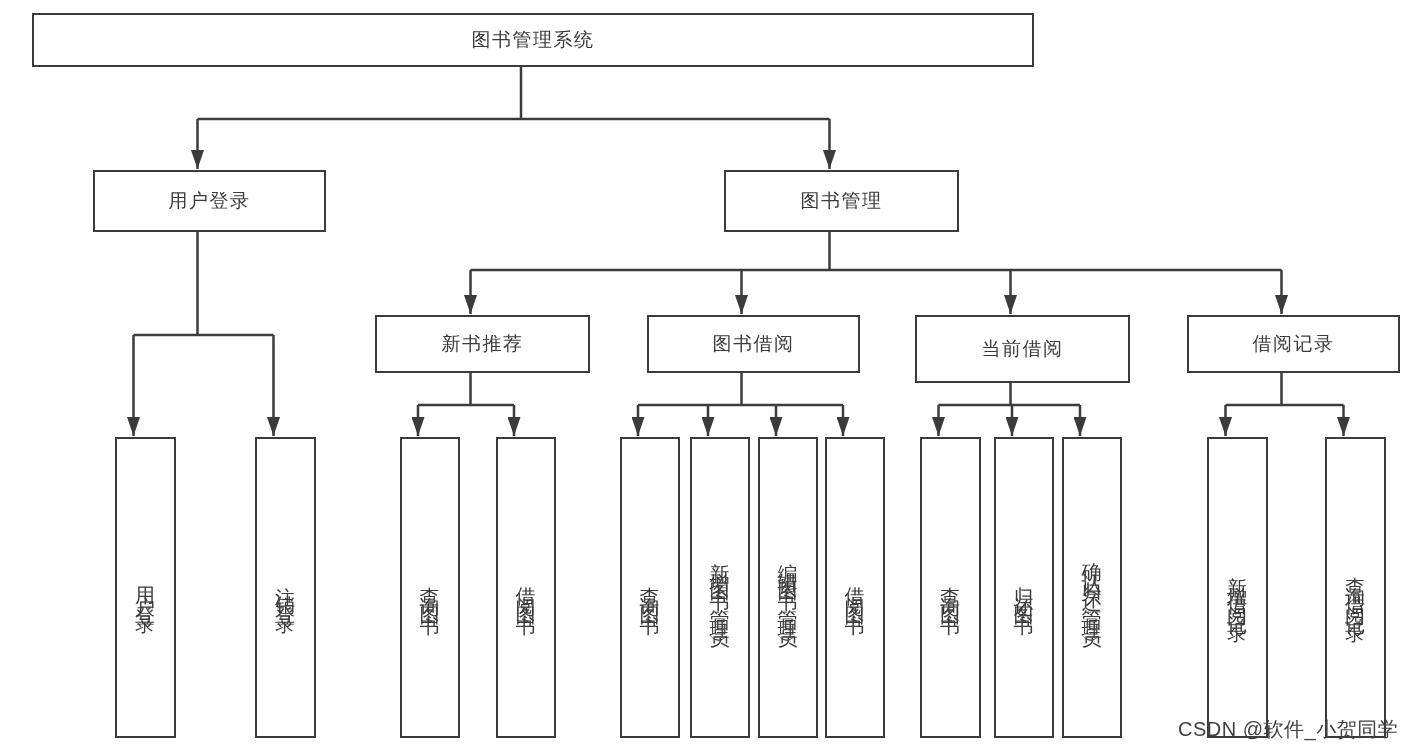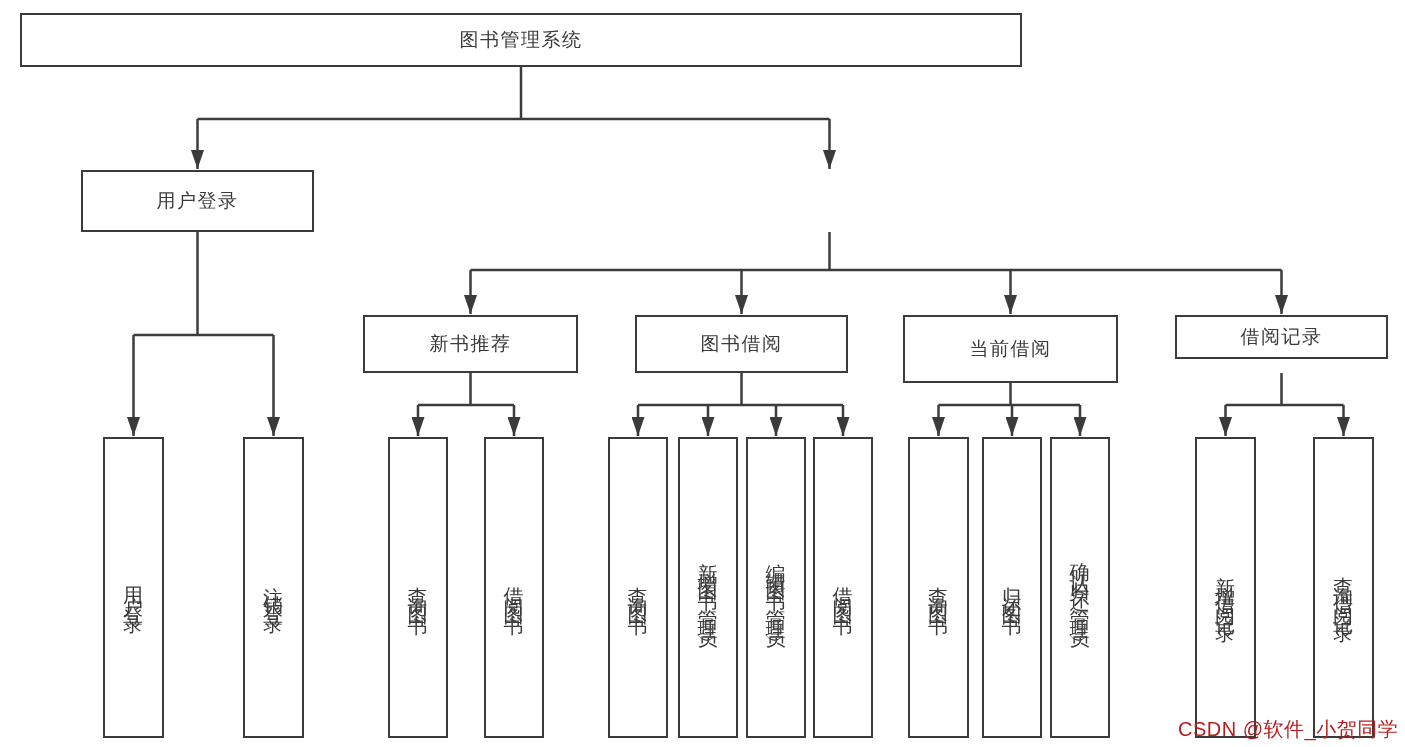--- a/index.html
+++ b/index.html
@@ -23,35 +23,36 @@
     border: 2.5px solid #3b3b3b;
     background: #ffffff;
     color: #3a3a3a;
     display: flex;
     align-items: center;
     justify-content: center;
     font-size: 19px;
     letter-spacing: 1.5px;
     z-index: 2;
     text-align: center;
+    margin-left: 12px;
   }
   .node.vert {
     writing-mode: vertical-lr;
     text-orientation: mixed;
     font-size: 20px;
     letter-spacing: 9.5px;
     line-height: 1;
     padding-top: 4px;
   }
   .watermark {
     position: absolute;
     left: 1178px;
     top: 716px;
     font-size: 20px;
-    color: #b91c1c;
+    color: #404040;
     letter-spacing: 0.5px;
     z-index: 6;
     white-space: nowrap;
   }
 </style>
 </head>
 <body>
 
 <div class="canvas">
 
@@ -101,25 +102,26 @@
       <path d="M1281.5,373 V405"></path>
       <path d="M1225.5,405 H1343.5"></path>
       <line x1="1225.5" y1="405" x2="1225.5" y2="436" marker-end="url(#arw)"></line>
       <line x1="1343.5" y1="405" x2="1343.5" y2="436" marker-end="url(#arw)"></line>
     </g>
   </svg>
 
   <div class="node" style="left:20px; top:13px; width:1002px; height:54px;">图书管理系统</div>
 
   <div class="node" style="left:81px; top:170px; width:233px; height:62px;">用户登录</div>
+  <div class="node" style="left:712px; top:170px; width:235px; height:62px;">图书管理</div>
 
   <div class="node" style="left:635px; top:315px; width:213px; height:58px;">图书借阅</div>
   <div class="node" style="left:363px; top:315px; width:215px; height:58px;">新书推荐</div>
   <div class="node" style="left:903px; top:315px; width:215px; height:68px;">当前借阅</div>
-  <div class="node" style="left:1175px; top:315px; width:213px; height:44px;">借阅记录</div>
+  <div class="node" style="left:1175px; top:315px; width:213px; height:58px;">借阅记录</div>
 
   <div class="node vert" style="left:103px; top:437px; width:61px; height:301px;">用户登录</div>
   <div class="node vert" style="left:243px; top:437px; width:61px; height:301px;">注销登录</div>
 
   <div class="node vert" style="left:388px; top:437px; width:60px; height:301px;">查询图书</div>
   <div class="node vert" style="left:484px; top:437px; width:60px; height:301px;">借阅图书</div>
 
   <div class="node vert" style="left:608px; top:437px; width:60px; height:301px;">查询图书</div>
   <div class="node vert" style="left:678px; top:437px; width:60px; height:301px;">新增图书（管理员）</div>
   <div class="node vert" style="left:746px; top:437px; width:60px; height:301px;">编辑图书（管理员）</div>

